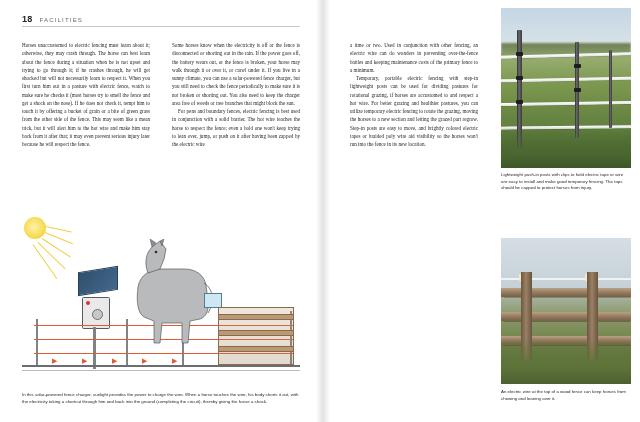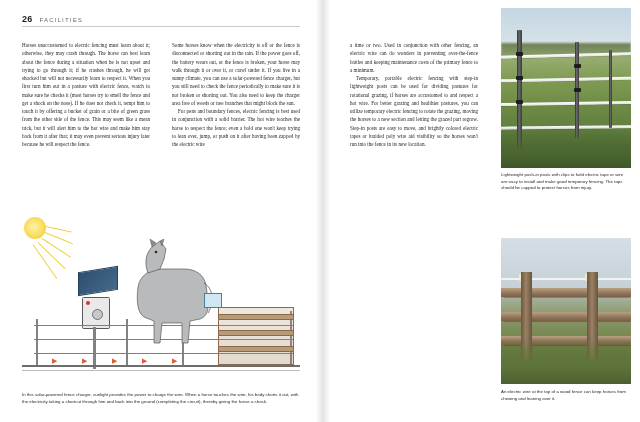--- a/index.html
+++ b/index.html
@@ -272,21 +272,21 @@
   }
 </style>
 </head>
 <body>
 
 <div class="page">
 
   <div class="left-page">
 
     <div class="running-head">
-      <span class="folio">26</span>
+      <span class="folio">18</span>
       <span class="chapter-title">FACILITIES</span>
     </div>
     <div class="rule"></div>
 
     <div class="col lc1">
       <p>Horses unaccustomed to electric fencing must learn about it; otherwise, they may crash through. The horse can best learn about the fence during a situation when he is not upset and trying to go through it; if he crashes through, he will get shocked but will not necessarily learn to respect it. When you first turn him out in a pasture with electric fence, watch to make sure he checks it (most horses try to smell the fence and get a shock on the nose). If he does not check it, tempt him to touch it by offering a bucket of grain or a bite of green grass from the other side of the fence. This may seem like a mean trick, but it will alert him to the hot wire and make him stay back from it after that; it may even prevent serious injury later because he will respect the fence.</p>
     </div>
 
     <div class="col lc2">
       <p>Some horses know when the electricity is off or the fence is disconnected or shorting out in the rain. If the power goes off, the battery wears out, or the fence is broken, your horse may walk through it or over it, or crawl under it. If you live in a sunny climate, you can use a solar-powered fence charger, but you still need to check the fence periodically to make sure it is not broken or shorting out. You also need to keep the charger area free of weeds or tree branches that might block the sun.</p>

